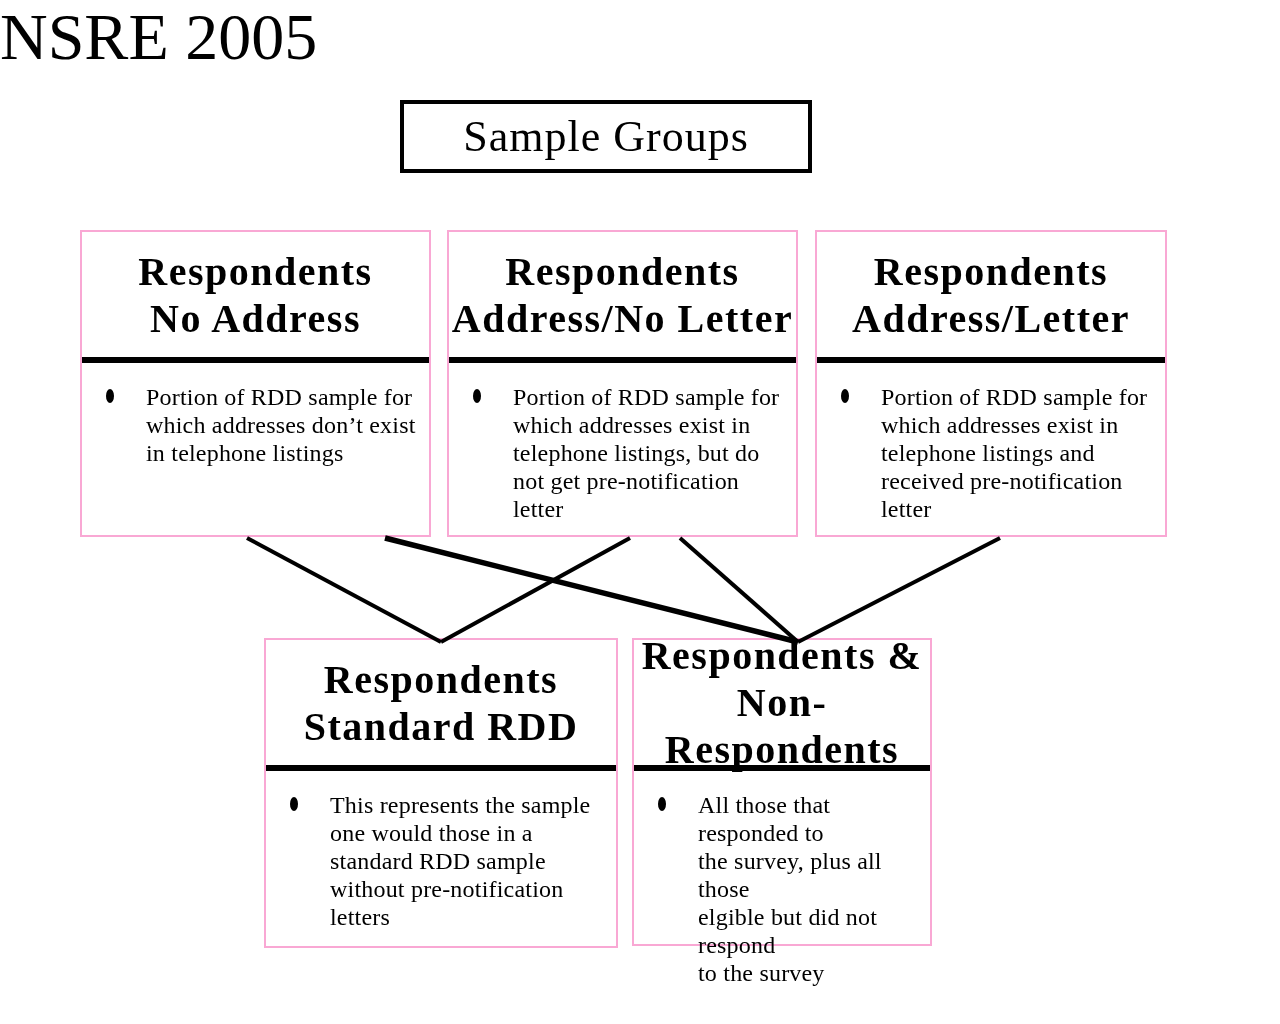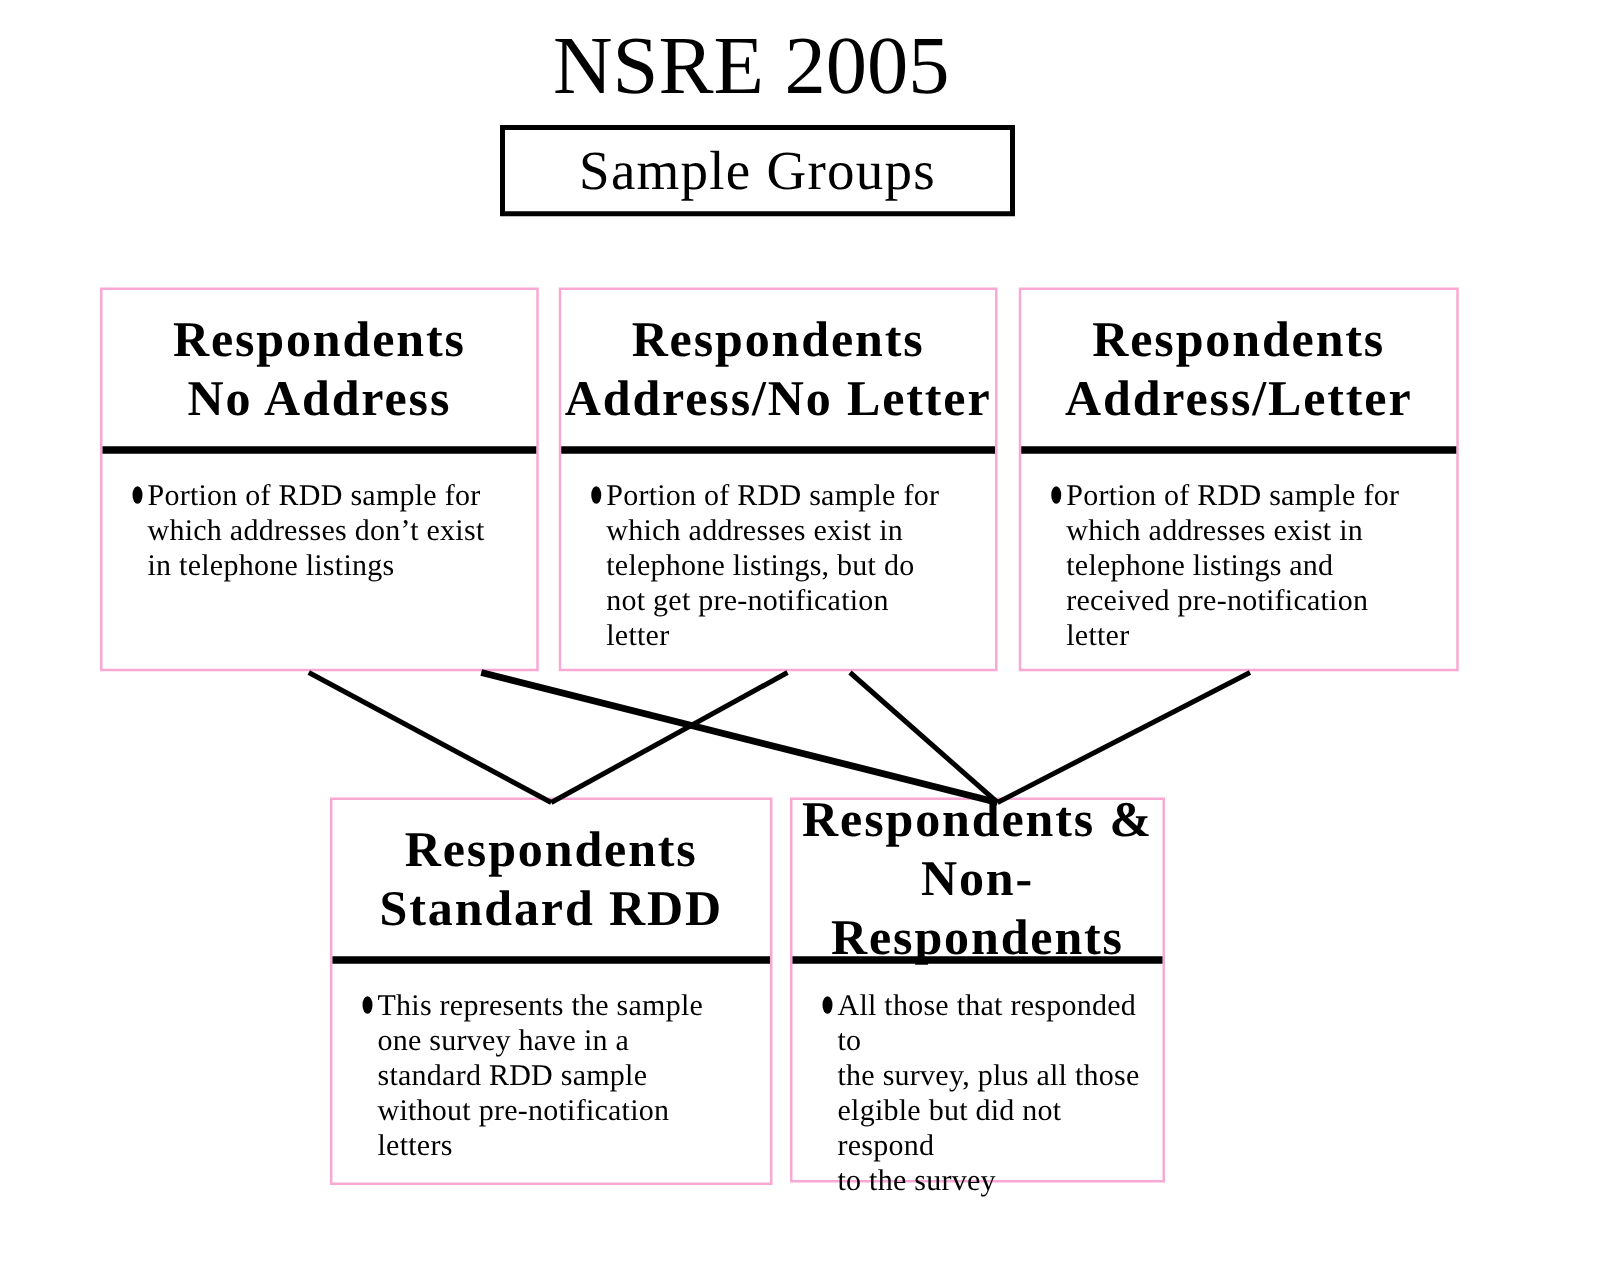--- a/index.html
+++ b/index.html
@@ -7,24 +7,24 @@
     position: relative;
     width: 1280px;
     height: 1024px;
     background: #ffffff;
     font-family: "Liberation Serif", "DejaVu Serif", serif;
     color: #000000;
     overflow: hidden;
   }
   .title {
     position: absolute;
-    top: 20px;
+    top: 4px;
     left: 0;
     width: 1202px;
-    text-align: center;
+    text-align: left;
     font-size: 66px;
     line-height: 66px;
     font-weight: normal;
     white-space: nowrap;
   }
   .subtitle-box {
     position: absolute;
     left: 400px;
     top: 100px;
     width: 412px;
@@ -70,21 +70,21 @@
   }
   .bullet {
     flex: 0 0 auto;
     width: 8px;
     height: 14px;
     margin-top: 6px;
     background: #000000;
     border-radius: 50%;
   }
   .body-text {
-    margin-left: 4px;
+    margin-left: 32px;
     font-size: 24px;
     line-height: 28px;
     letter-spacing: 0.2px;
     white-space: pre-line;
   }
   .connectors {
     position: absolute;
     left: 0;
     top: 0;
     pointer-events: none;
@@ -141,21 +141,21 @@
     </div>
   </div>
 
   <div class="group-box" style="left:264px; top:638px; width:354px; height:310px">
     <div class="box-heading">Respondents
 Standard RDD</div>
     <div class="box-rule"></div>
     <div class="box-body">
       <span class="bullet"></span>
       <span class="body-text">This represents the sample
-one survey have in a
+one would those in a
 standard RDD sample
 without pre-notification
 letters</span>
     </div>
   </div>
 
   <div class="group-box" style="left:632px; top:638px; width:300px; height:308px">
     <div class="box-heading">Respondents &amp;
 Non-Respondents</div>
     <div class="box-rule"></div>

